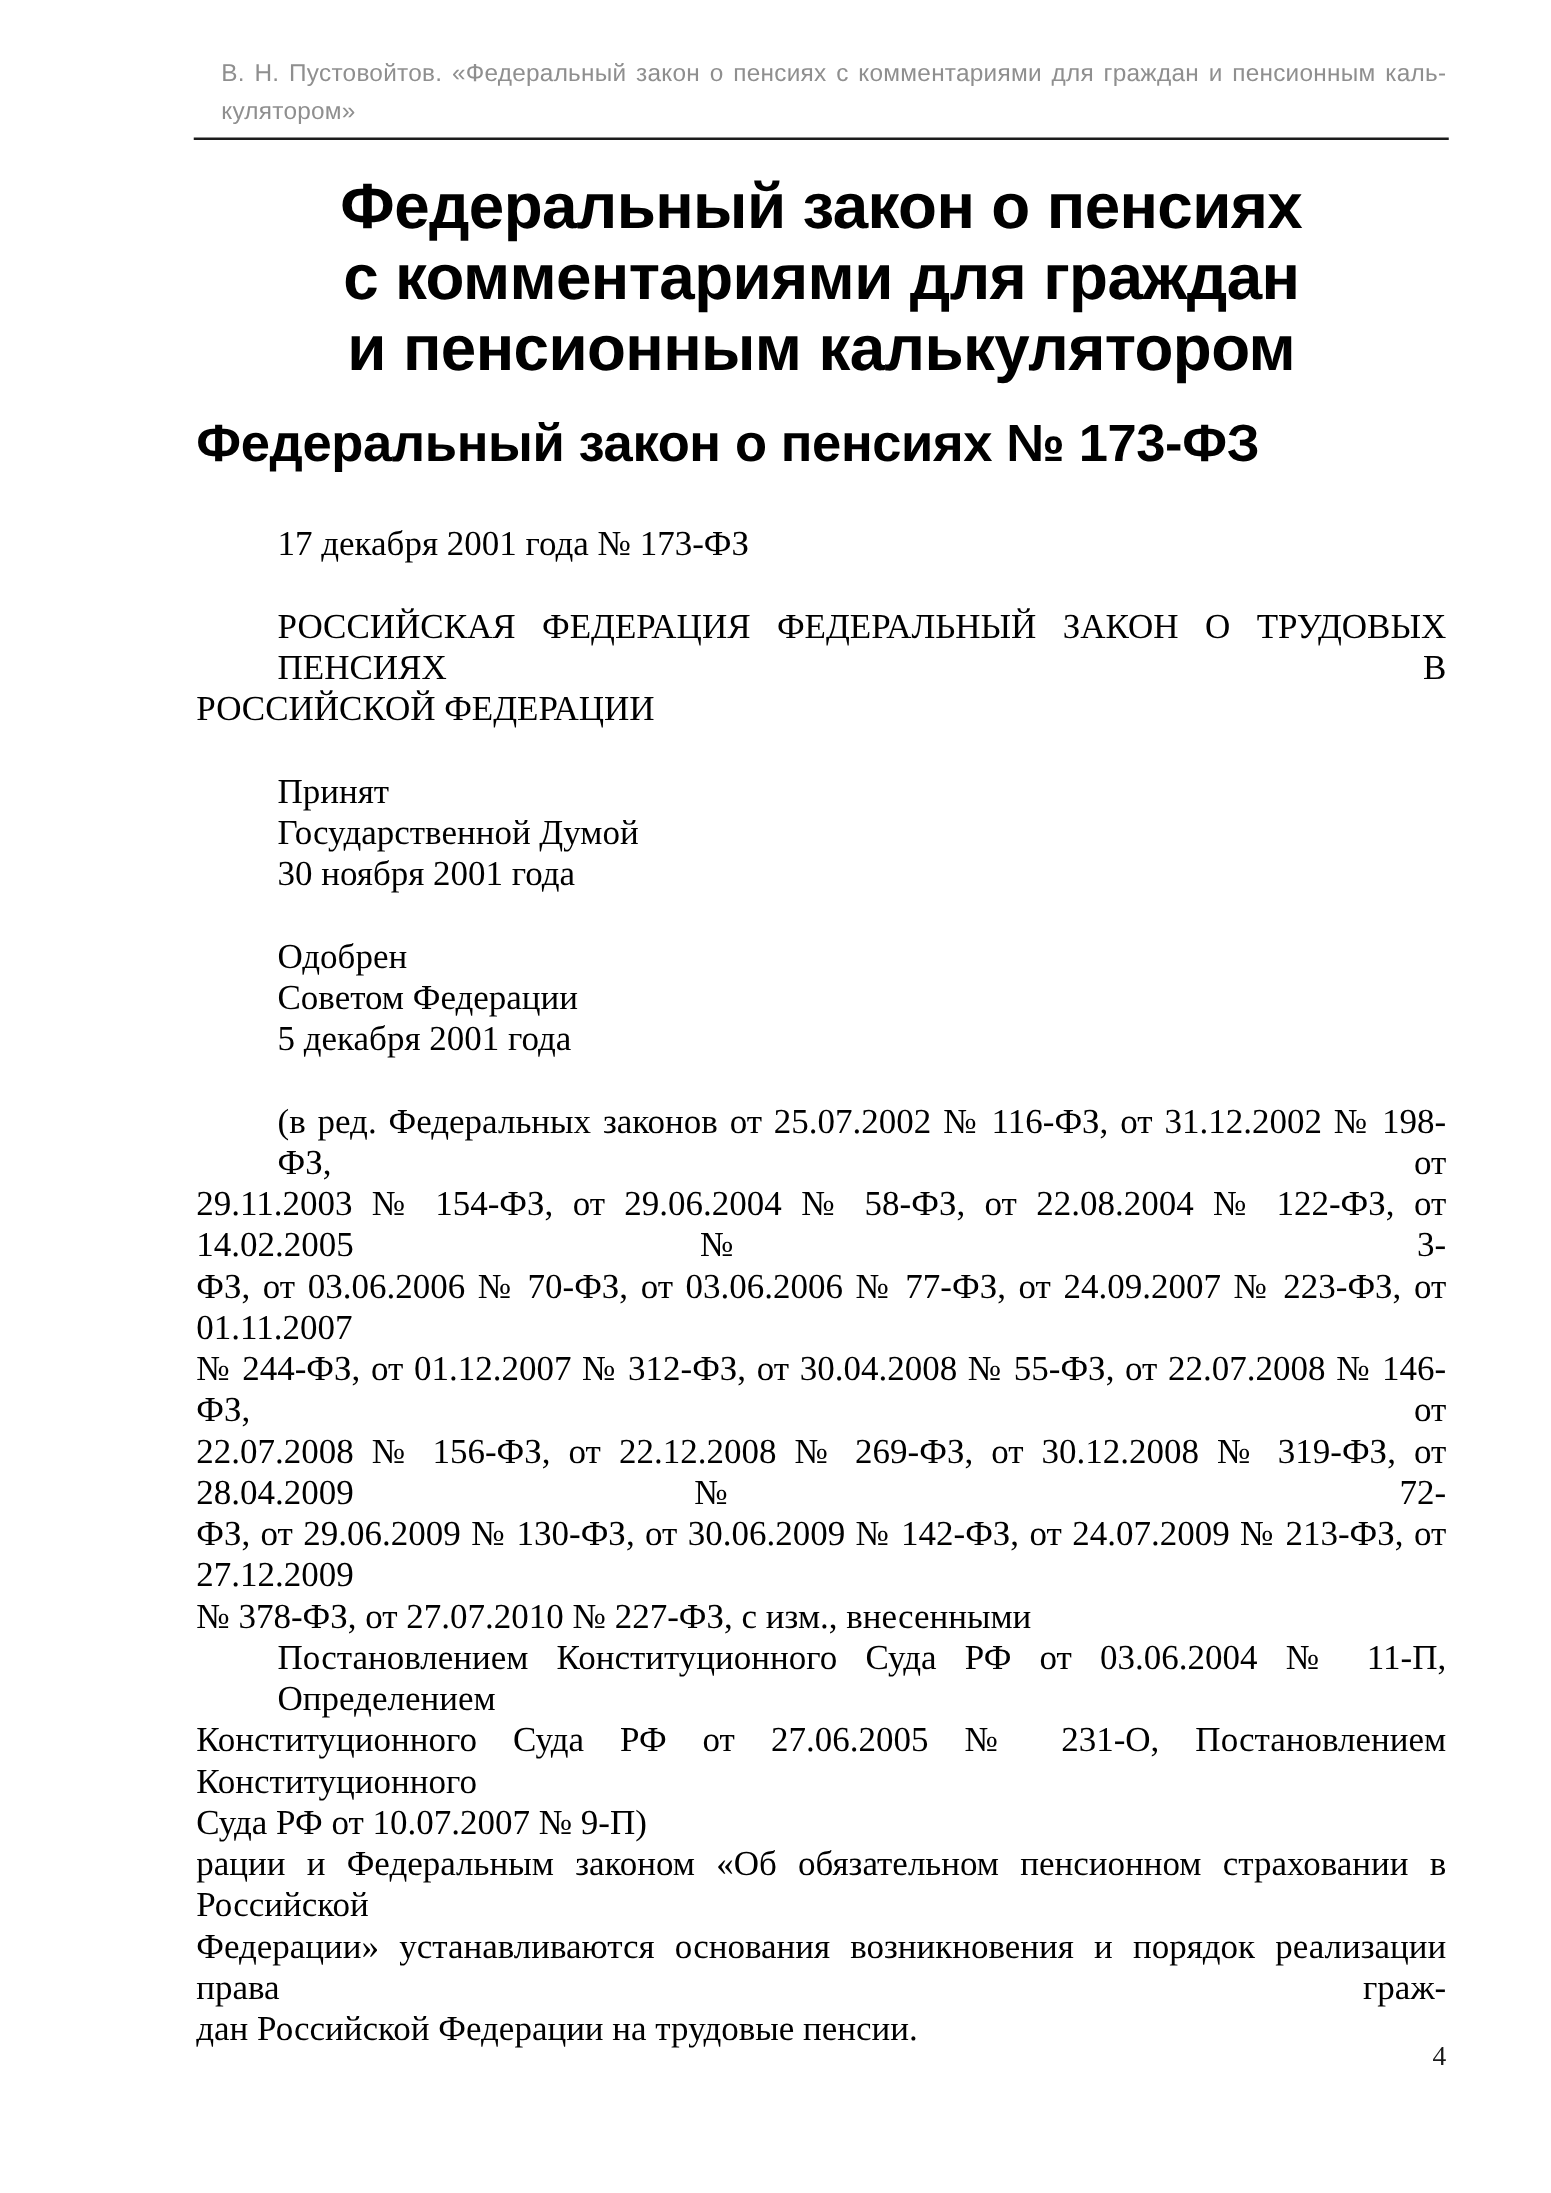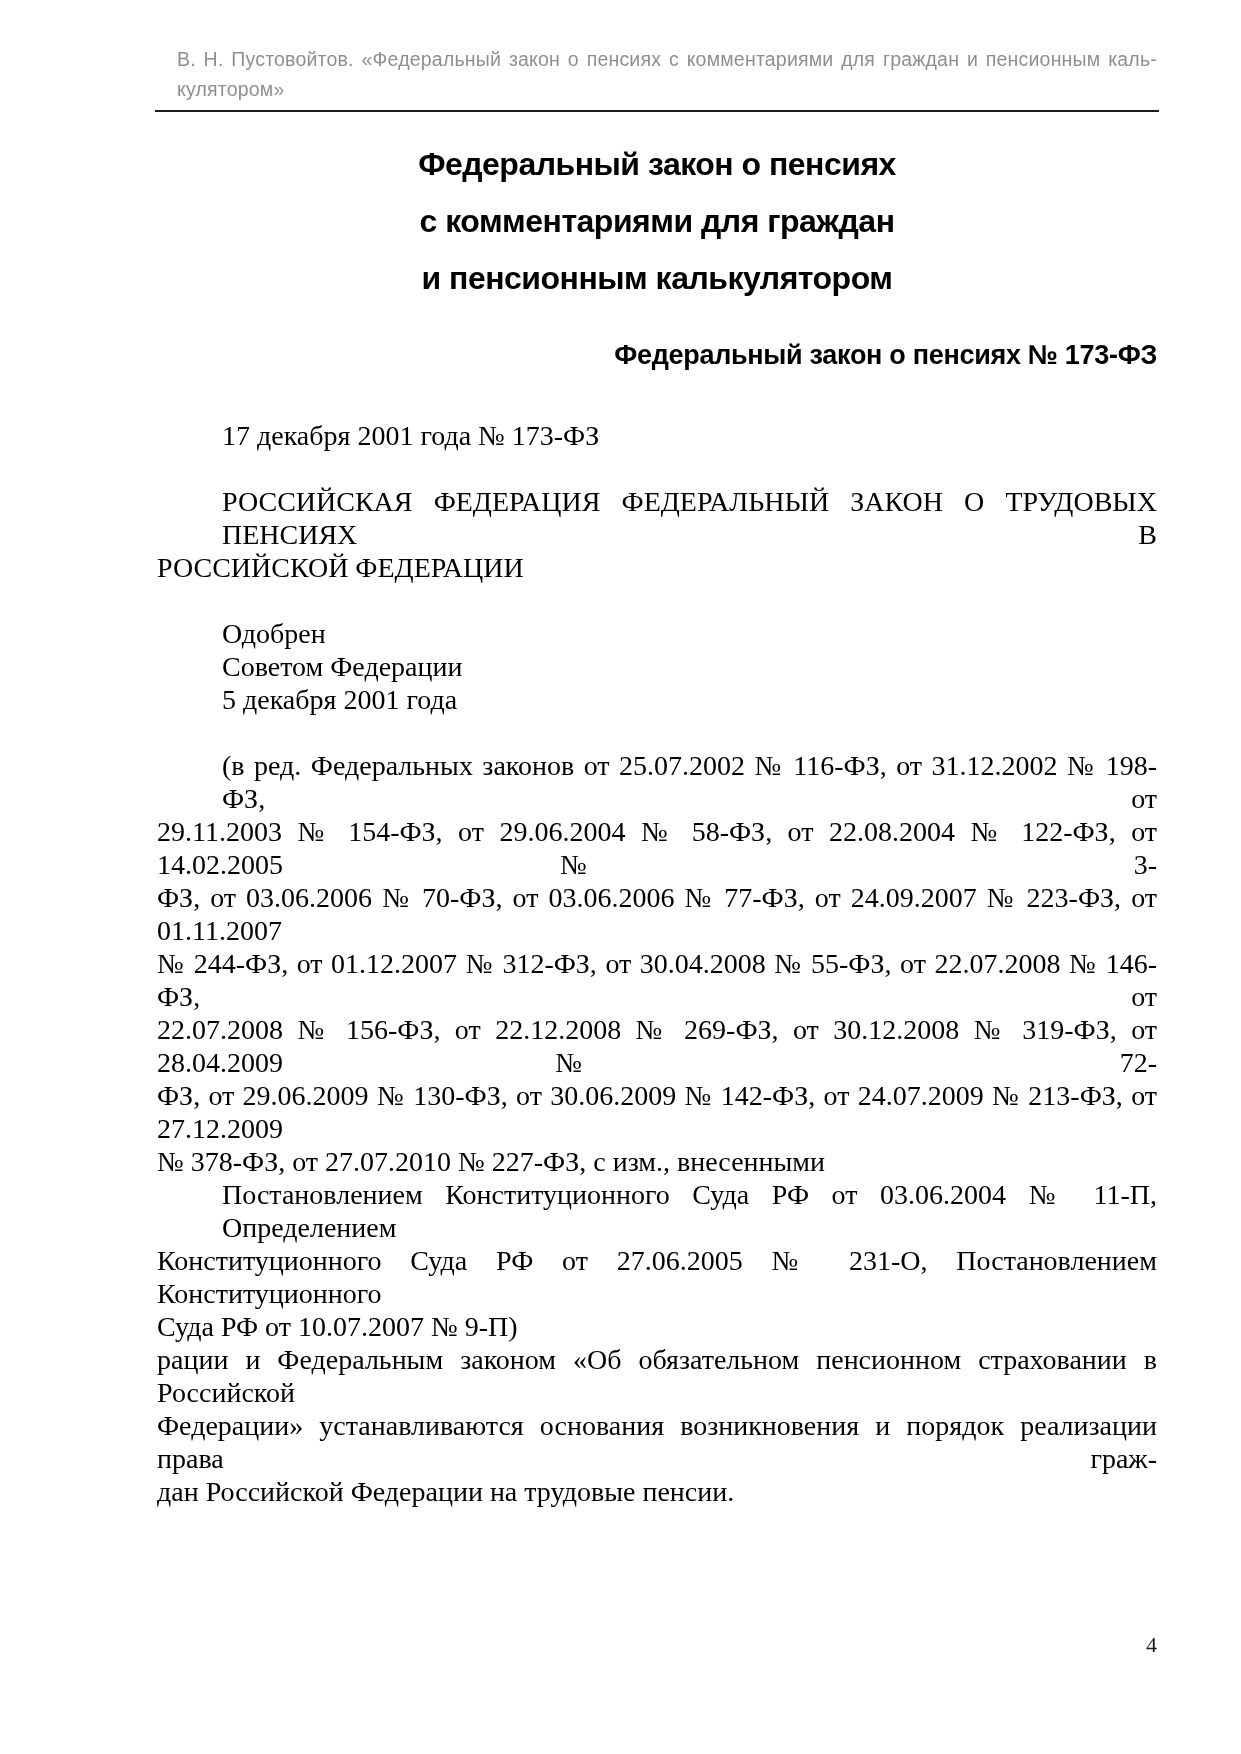--- a/index.html
+++ b/index.html
@@ -39,31 +39,31 @@
     border-top: 2px solid #1c1c1c;
     width: 1004px;
     margin-left: -2px;
   }
   
   .book-title {
     margin-top: 24px;
     text-align: center;
     font-family: "Liberation Sans", sans-serif;
     font-weight: 700;
-    font-size: 32px;
+    font-size: 51px;
     line-height: 57px;
     letter-spacing: -0.5px;
     color: #000000;
   }
   .chapter-title {
     margin-top: 28px;
-    text-align: right;
+    text-align: left;
     font-family: "Liberation Sans", sans-serif;
     font-weight: 700;
-    font-size: 27px;
+    font-size: 42px;
     line-height: 40px;
     letter-spacing: -0.3px;
     color: #000000;
   }
   
   .body-text {
     margin-top: 44px;
     font-size: 28px;
     line-height: 33px;
   }
@@ -108,20 +108,25 @@
 
       <div class="para">
         <div class="ln indent">17 декабря 2001 года № 173-ФЗ</div>
       </div>
 
       <div class="para gap">
         <div class="ln indent jl">РОССИЙСКАЯ ФЕДЕРАЦИЯ ФЕДЕРАЛЬНЫЙ ЗАКОН О ТРУДОВЫХ ПЕНСИЯХ В</div>
         <div class="ln jl-last">РОССИЙСКОЙ ФЕДЕРАЦИИ</div>
       </div>
 
+      <div class="para gap blockindent">
+        <div class="ln">Принят</div>
+        <div class="ln">Государственной Думой</div>
+        <div class="ln">30 ноября 2001 года</div>
+      </div>
 
       <div class="para gap blockindent">
         <div class="ln">Одобрен</div>
         <div class="ln">Советом Федерации</div>
         <div class="ln">5 декабря 2001 года</div>
       </div>
 
       <div class="para gap">
         <div class="ln indent jl">(в ред. Федеральных законов от 25.07.2002 № 116-ФЗ, от 31.12.2002 № 198-ФЗ, от</div>
         <div class="ln jl">29.11.2003 № 154-ФЗ, от 29.06.2004 № 58-ФЗ, от 22.08.2004 № 122-ФЗ, от 14.02.2005 № 3-</div>

